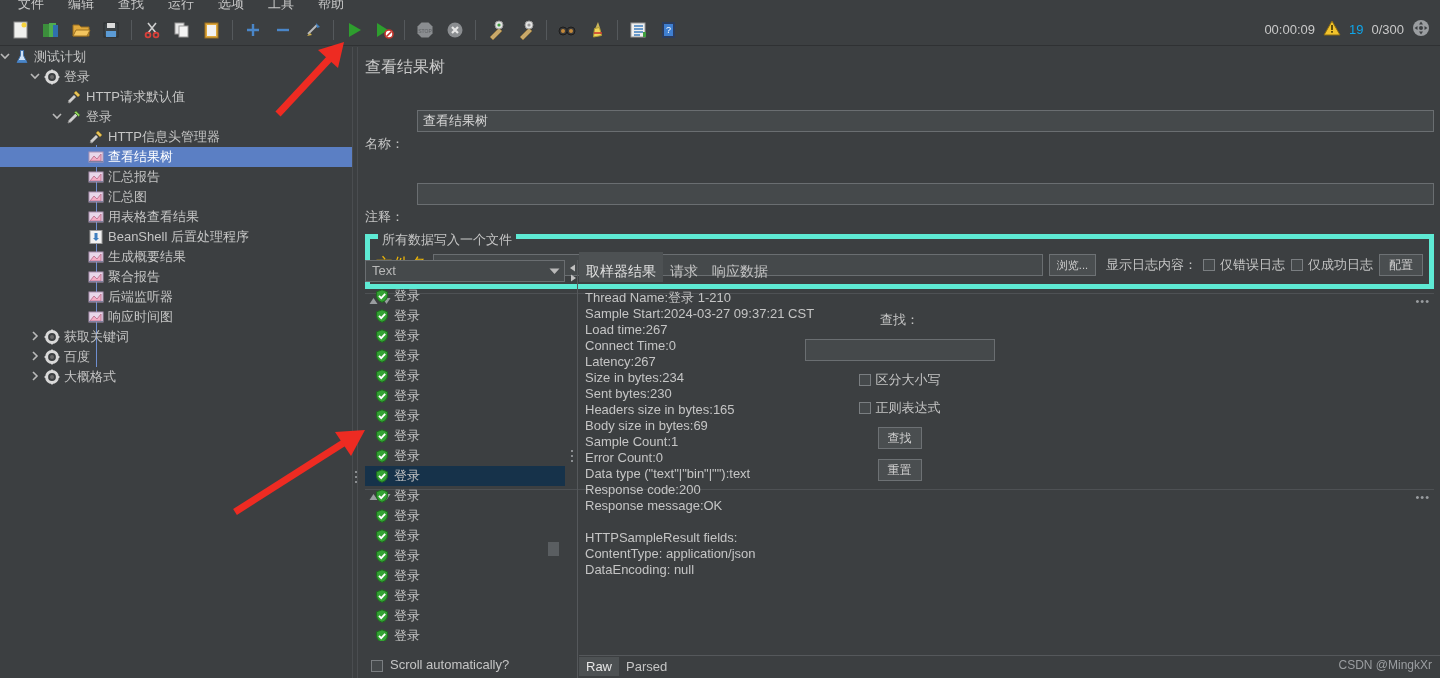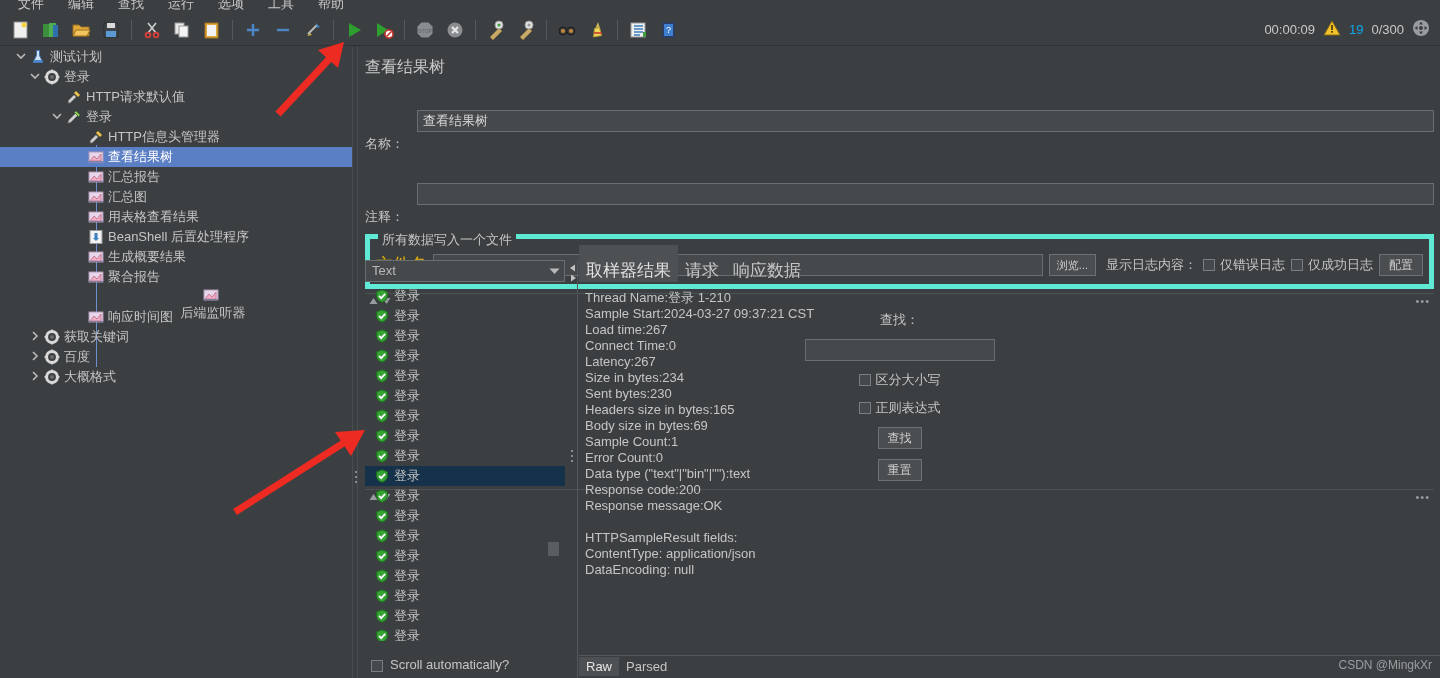--- a/index.html
+++ b/index.html
@@ -147,21 +147,21 @@
     position:absolute; left:208px; top:0; width:12px; height:418px;
   }
   .hsplit .tri { position:absolute; left:2px; color:#c0c0c0; font-size:9px; line-height:8px; }
   .hsplit .grip2 { position:absolute; left:4px; top:190px; }
   .hsplit .grip2 i { display:block; width:2px; height:2px; background:#8a8d90; margin-bottom:3px; }
   .hsplit .vline { position:absolute; left:10px; top:0; width:1px; height:418px; background:#55585b; }
 
   .res-right { position:absolute; left:220px; top:0; width:861px; height:418px; }
   .tabs { display:flex; align-items:flex-end; height:22px; }
   .tab {
-    font-size:17px; padding:18px 7px 3px 7px; color:#c5c5c5; line-height:16px;
+    font-size:14px; padding:11px 7px 3px 7px; color:#c5c5c5; line-height:16px;
   }
   .tab.active { background:#4d5153; color:#e0e0e0; }
   .detail {
     position:absolute; top:24px; left:0; width:861px; height:370px;
     padding:6px 0 0 6px; overflow:hidden;
   }
   .detail-line { font-size:13px; color:#c5c5c5; line-height:16px; white-space:pre; }
   .detail-gap { height:16px; }
   .bottom-tabs {
     position:absolute; bottom:2px; left:0; display:flex; align-items:flex-end; height:20px;
@@ -354,21 +354,21 @@
             <path d="M9 2.5l2 3h-4zM9 15.5l2-3h-4zM2.5 9l3-2v4zM15.5 9l-3-2v4z" fill="#3c3f41"></path>
             <circle cx="9" cy="9" r="2" fill="#3c3f41"></circle>
           </svg>
       </span>
     </div>
   </div>
 
   <div class="tree-panel">
     <div class="tree-guide"></div>
     <div id="tree-rows">
-        <div class="tree-row" style="padding-left: 16px;">
+        <div class="tree-row" style="padding-left: 0;">
           <span class="tw">
             <svg width="10" height="10" viewBox="0 0 10 10">
               <path d="M1 3l4 4 4-4" stroke="#b9b9b9" stroke-width="1.6" fill="none"></path>
             </svg>
           </span>
           <span class="ticon"><svg width="16" height="16" viewBox="0 0 16 16">
               <path d="M6.5 1.5h3v5l3.5 7H3l3.5-7z" fill="#cfe2f7" stroke="#3f6fa8"></path>
               <path d="M4.5 11h7l1.5 2.5H3z" fill="#4a86c8"></path>
             </svg></span>
           <span class="tlabel">测试计划</span>
@@ -477,21 +477,21 @@
         </div>
         <div class="tree-row" style="padding-left: 74px;">
           <span class="tw"></span>
           <span class="ticon"><svg width="16" height="16" viewBox="0 0 16 16">
               <rect x="1" y="3" width="14" height="10" fill="#e8d7ea" stroke="#b097b5"></rect>
               <path d="M2 12l4-5 3 3 4-5v7z" fill="#f3aec6" stroke="#c07a96"></path>
               <path d="M1 12.5h14" stroke="#7f7f9f"></path>
             </svg></span>
           <span class="tlabel">聚合报告</span>
         </div>
-        <div class="tree-row" style="padding-left: 74px; flex-direction: column;">
+        <div class="tree-row" style="padding-left: 74px;">
           <span class="tw"></span>
           <span class="ticon"><svg width="16" height="16" viewBox="0 0 16 16">
               <rect x="1" y="3" width="14" height="10" fill="#e8d7ea" stroke="#b097b5"></rect>
               <path d="M2 12l4-5 3 3 4-5v7z" fill="#f3aec6" stroke="#c07a96"></path>
               <path d="M1 12.5h14" stroke="#7f7f9f"></path>
             </svg></span>
           <span class="tlabel">后端监听器</span>
         </div>
         <div class="tree-row" style="padding-left: 74px;">
           <span class="tw"></span>

